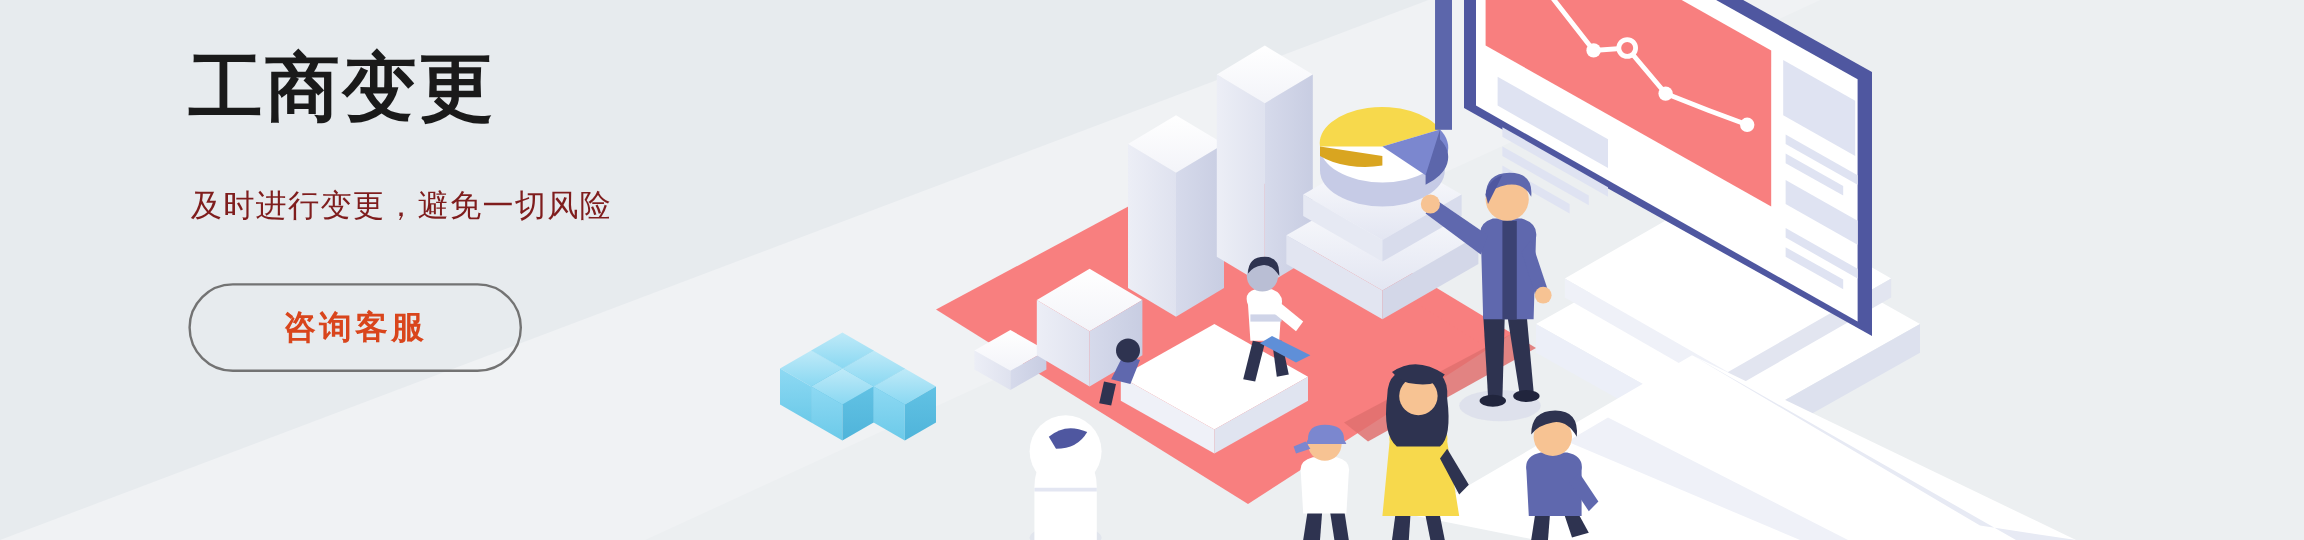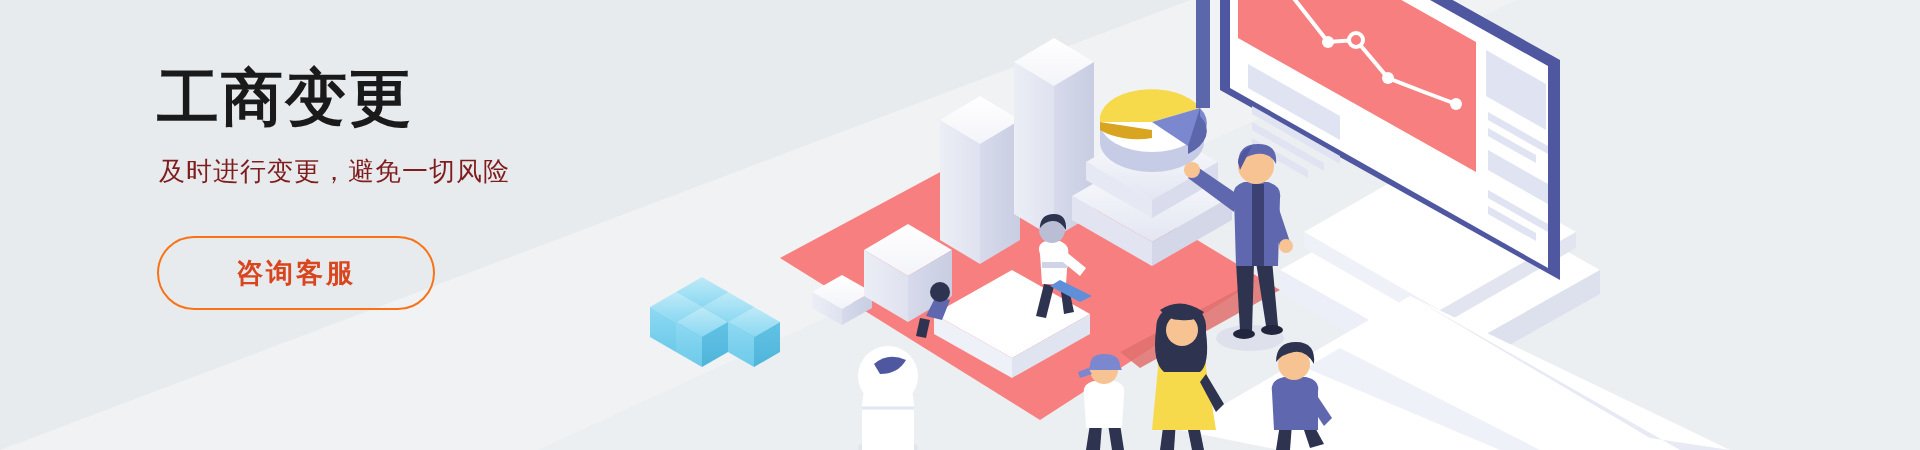--- a/index.html
+++ b/index.html
@@ -40,21 +40,21 @@
     position: absolute;
     left: 157px;
     top: 0;
     width: 560px;
     height: 450px;
     z-index: 5;
   }
 
   .title {
     position: absolute;
-    top: 62px;
+    top: 38px;
     left: 0;
     margin: 0;
     font-size: 62px;
     line-height: 72px;
     font-weight: 700;
     letter-spacing: 2px;
     color: #1a1a1a;
     white-space: nowrap;
   }
 
@@ -70,21 +70,21 @@
     color: #7f1d1d;
     white-space: nowrap;
   }
 
   .cta {
     position: absolute;
     top: 236px;
     left: 0;
     width: 278px;
     height: 74px;
-    border: 2px solid #f97316;
+    border: 2px solid #737373;
     border-radius: 37px;
     background: transparent;
     color: #d9451c;
     font-size: 27px;
     font-weight: 700;
     letter-spacing: 3px;
     font-family: "Liberation Sans", "DejaVu Sans", sans-serif;
     cursor: pointer;
     display: flex;
     align-items: center;

